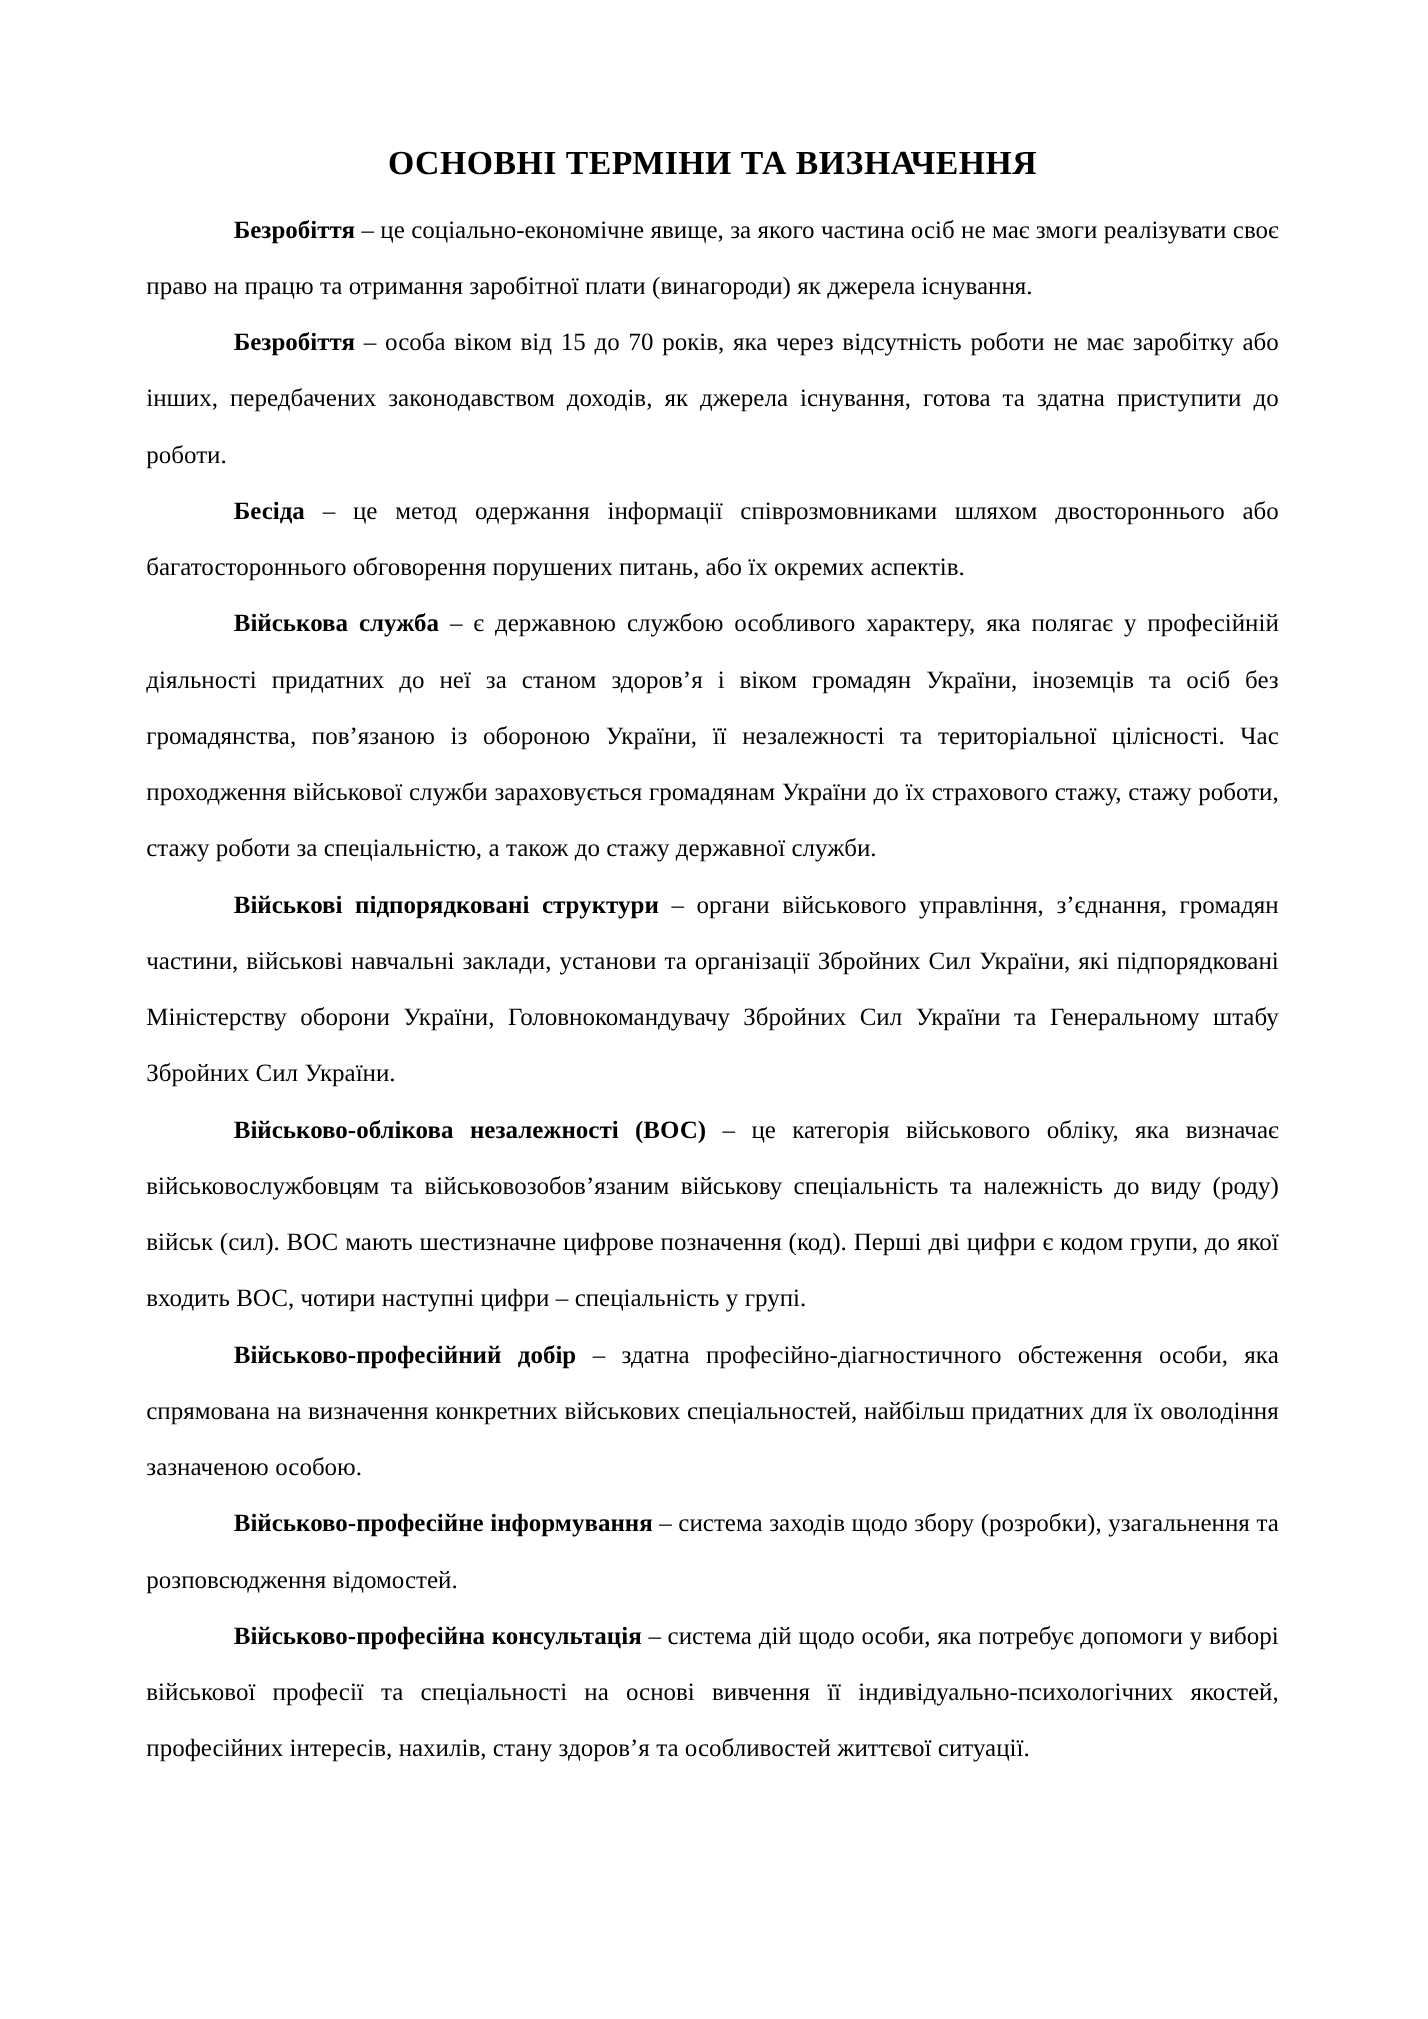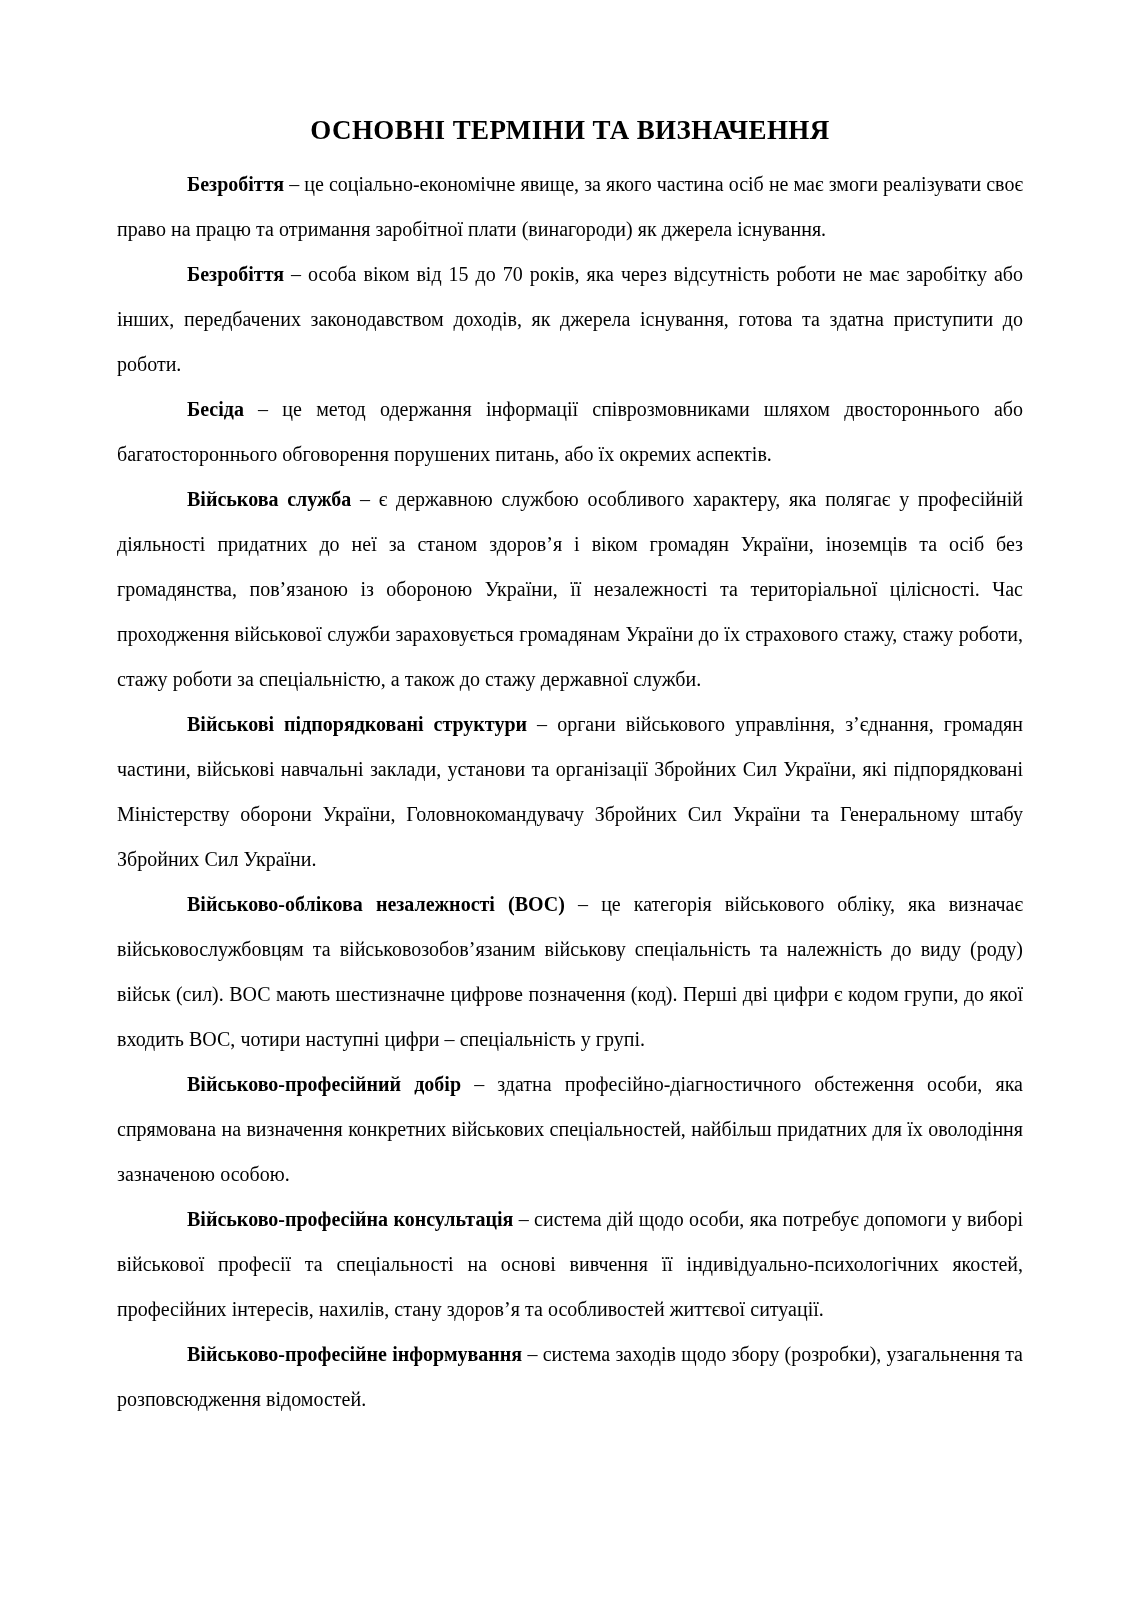--- a/index.html
+++ b/index.html
@@ -92,24 +92,24 @@
     <p class="para">
       <span class="term">Військово-облікова незалежності (ВОС)</span><span> – це категорія військового обліку, яка визначає військовослужбовцям та військовозобов’язаним військову спеціальність та належність до виду (роду) військ (сил). ВОС мають шестизначне цифрове позначення (код). Перші дві цифри є кодом групи, до якої входить ВОС, чотири наступні цифри – спеціальність у групі.</span>
     </p>
 
 
     <p class="para">
       <span class="term">Військово-професійний добір</span><span> – здатна професійно-діагностичного обстеження особи, яка спрямована на визначення конкретних військових спеціальностей, найбільш придатних для їх оволодіння зазначеною особою.</span>
     </p>
 
     <p class="para">
-      <span class="term">Військово-професійна консультація</span><span> – система дій щодо особи, яка потребує допомоги у виборі військової професії та спеціальності на основі вивчення її індивідуально-психологічних якостей, професійних інтересів, нахилів, стану здоров’я та особливостей життєвої ситуації.</span>
+      <span class="term">Військово-професійне інформування</span><span> – система заходів щодо збору (розробки), узагальнення та розповсюдження відомостей.</span>
     </p>
 
     <p class="para">
-      <span class="term">Військово-професійне інформування</span><span> – система заходів щодо збору (розробки), узагальнення та розповсюдження відомостей.</span>
+      <span class="term">Військово-професійна консультація</span><span> – система дій щодо особи, яка потребує допомоги у виборі військової професії та спеціальності на основі вивчення її індивідуально-психологічних якостей, професійних інтересів, нахилів, стану здоров’я та особливостей життєвої ситуації.</span>
     </p>
 
   </div>
 
   <div class="page-number">8</div>
 
 </div>
 
 </body></html>

